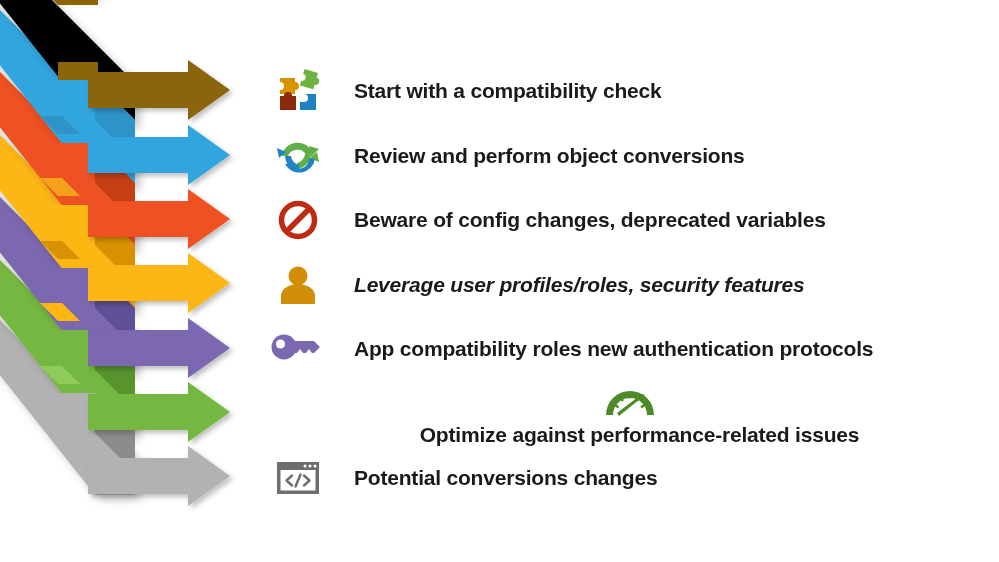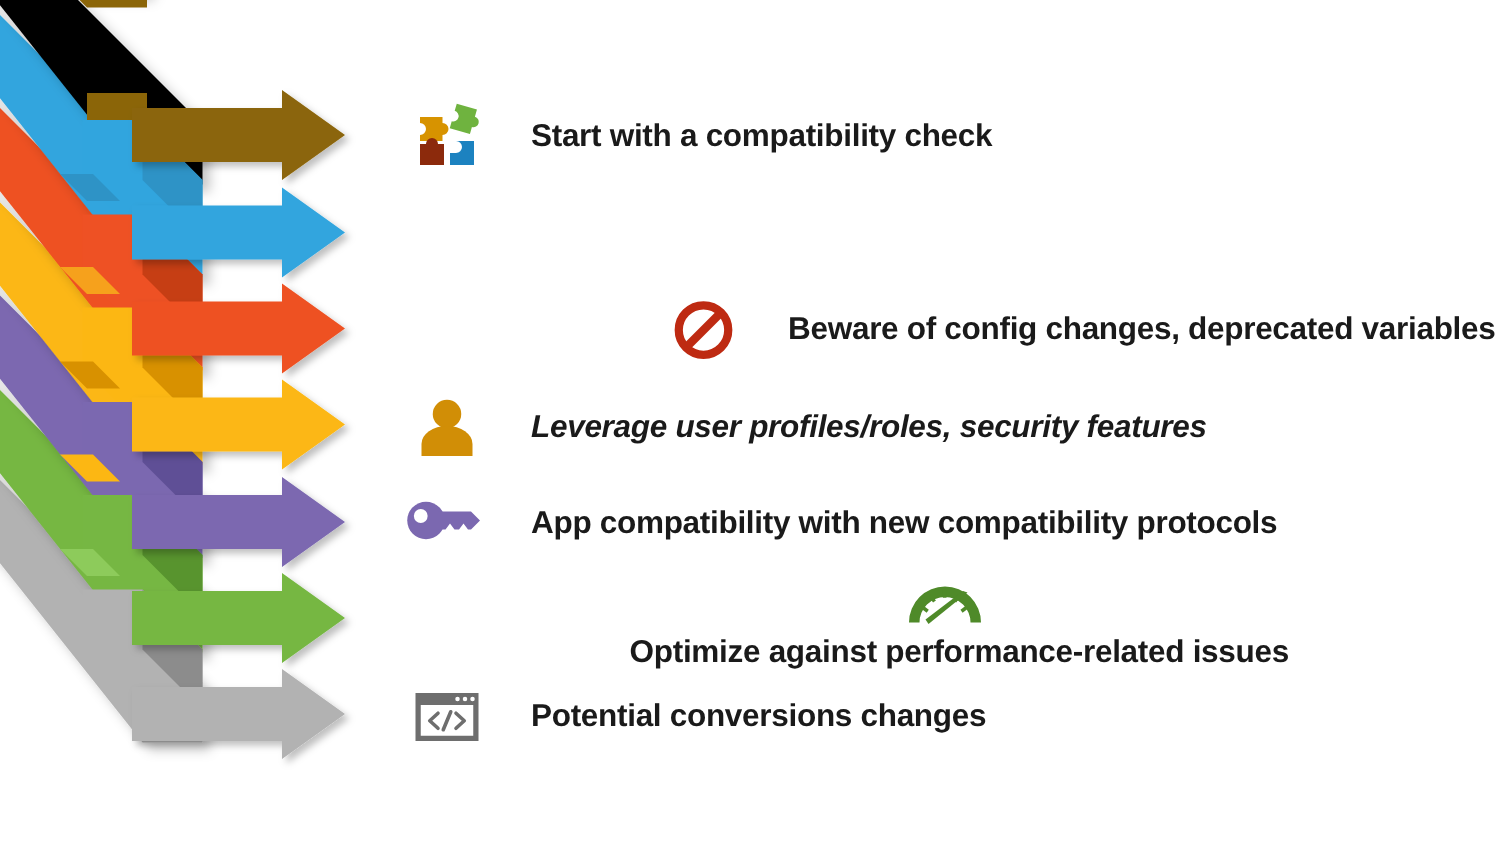--- a/index.html
+++ b/index.html
@@ -206,22 +206,38 @@
           <path d="M28,28 h4 a4,4 0 0 1 0,8 h-4 v8 h16 v-16 h-16 z" fill="#1C82C0"></path>
 
           <g transform="rotate(16 38 13)">
             <path d="M30,5 h14 v5 a3.6,3.6 0 0 1 0,7.2 v4.8 h-14 v-4.8 a3.6,3.6 0 0 0 0,-7.2 z" fill="#6FB33F"></path>
           </g>
         </svg>
       </div>
       <div class="item-label">Start with a compatibility check</div>
     </div>
 
-
-    <div class="item-row" style="top:129px;justify-content:flex-end;">
+    <div class="item-row" style="top:64.5px;">
+      <div class="item-icon">
+        <svg width="54" height="48" viewBox="0 0 54 48">
+
+          <path d="M11,26 A16,16 0 0 1 41,19 l-6,3 A10,10 0 0 0 17,26 z" fill="#5FAF46" transform="rotate(8 27 24)"></path>
+          <path d="M38,14 l10,3 -8,8 z" fill="#5FAF46"></path>
+          <path d="M40,22 A16,16 0 0 1 26,37 l0,-6 A10,10 0 0 0 34,22 z" fill="#5FAF46"></path>
+          <path d="M46,20 l2,10 -9,-4 z" fill="#5FAF46"></path>
+
+          <path d="M14,24 A16,16 0 0 0 28,39 l0,-6 A10,10 0 0 1 20,24 z" fill="#2083C4"></path>
+          <path d="M8,26 l-2,-10 9,4 z" fill="#2083C4"></path>
+          <path d="M14,32 A16,16 0 0 0 44,27 l-6,-1 A10,10 0 0 1 19,31 z" fill="#2083C4"></path>
+        </svg>
+      </div>
+      <div class="item-label">Review and perform object conversions</div>
+    </div>
+
+    <div class="item-row" style="top:129px;">
       <div class="item-icon">
         <svg width="48" height="48" viewBox="0 0 48 48">
           <circle cx="24" cy="24" r="16.5" fill="none" stroke="#BE2A12" stroke-width="5.5"></circle>
           <line x1="13" y1="35" x2="35" y2="13" stroke="#BE2A12" stroke-width="5.5"></line>
         </svg>
       </div>
       <div class="item-label">Beware of config changes, deprecated variables</div>
     </div>
 
     <div class="item-row" style="top:193.5px;font-style:italic;">
@@ -235,21 +251,21 @@
     </div>
 
     <div class="item-row" style="top:258px;">
       <div class="item-icon">
         <svg width="56" height="34" viewBox="0 0 56 34">
           <circle cx="14" cy="15" r="12.5" fill="#7B68B0"></circle>
           <circle cx="10.5" cy="12" r="4.6" fill="#FFFFFF"></circle>
           <path d="M22,9 h22 l6,6 -6,6 h-2 l-3,-4 -3,4 h-3 l-3,-4 -3,4 h-5 z" fill="#7B68B0"></path>
         </svg>
       </div>
-      <div class="item-label">App compatibility with new compatibility protocols</div>
+      <div class="item-label">App compatibility roles new authentication protocols</div>
     </div>
 
     <div class="item-row" style="top:322.5px;flex-direction:column;">
       <div class="item-icon">
         <svg width="58" height="42" viewBox="0 0 58 42">
 
           <path d="M5,34 A24,24 0 0 1 53,34 l-7,0 A17,17 0 0 0 12,34 z" fill="#4F8A29"></path>
 
           <g stroke="#4F8A29" stroke-width="2.4" stroke-linecap="butt">
             <line x1="13.5" y1="23.5" x2="17.5" y2="26.5"></line>

